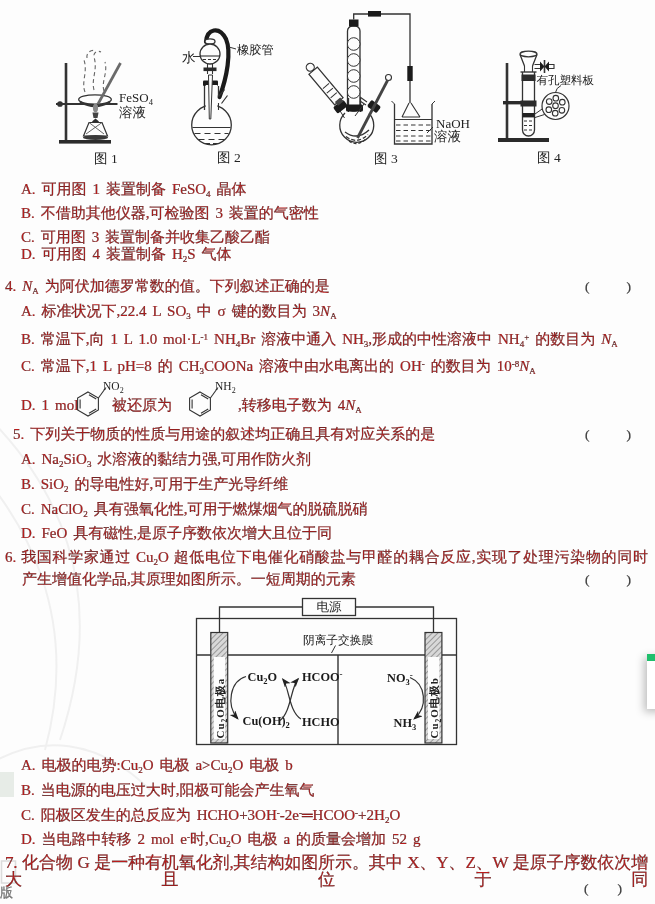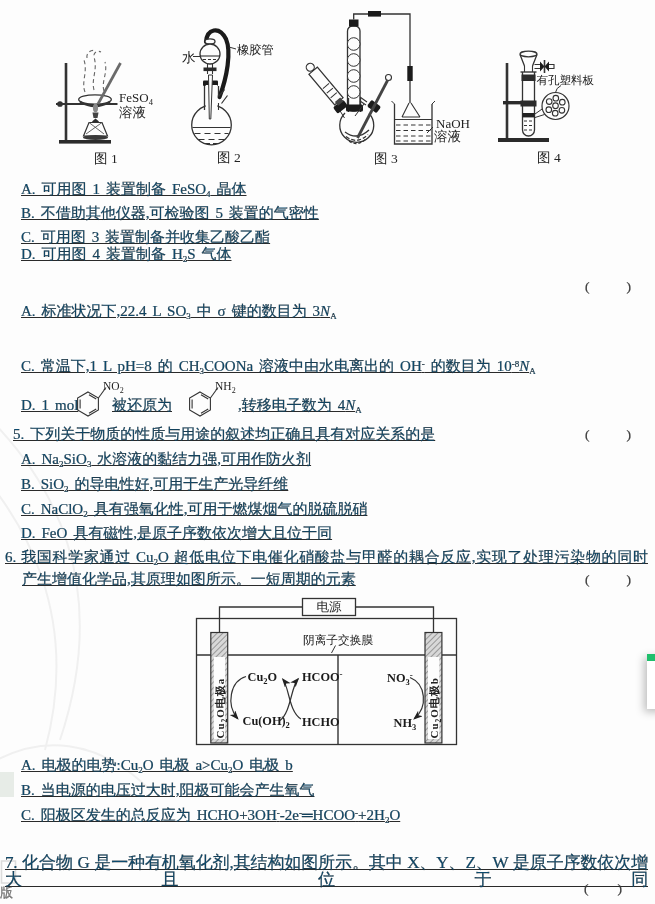--- a/index.html
+++ b/index.html
@@ -1,19 +1,19 @@
 <!DOCTYPE html>
 <html><head>
 <meta charset="utf-8">
 <style>
   html,body{margin:0;padding:0;}
   body{width:655px;height:904px;background:#fdfdfd;overflow:hidden;
        font-family:"Liberation Serif",serif;}
   #page{position:relative;width:655px;height:904px;color:#1c1c1c;-webkit-text-stroke:0.22px #2a2a2a;}
-  .ln{position:absolute;white-space:nowrap;font-size:15px;line-height:17px;color:#0c4a6e;word-spacing:2.2px;text-decoration:underline;}
+  .ln{position:absolute;white-space:nowrap;font-size:15px;line-height:17px;color:#b91c1c;word-spacing:2.2px;}
   .ln sub{font-size:9px;vertical-align:-3px;line-height:0;}
   .ln sup{font-size:9px;vertical-align:4px;line-height:0;}
   .ital{font-style:italic;}
   .just{white-space:normal;text-align:justify;text-align-last:justify;word-spacing:0.5px;}
   .paren{position:absolute;width:46px;display:flex;justify-content:space-between;font-size:13.5px;line-height:17px;color:#444;}
   svg text{font-family:"Liberation Serif",serif;}
 </style>
 </head>
 <body>
 <div id="page">
@@ -215,31 +215,33 @@
 </g>
 
 <text x="536.5" y="84" fill="#222" stroke="none" font-size="11.5">有孔塑料板</text>
 
 <text x="537" y="162" fill="#222" stroke="none" font-size="13.5">图 4</text>
 </g>
 </svg>
 
 <div class="ln" style="left:21px;top:181px">A. 可用图 1 装置制备 FeSO<sub>4</sub> 晶体</div>
 
-<div class="ln" style="left:21px;top:205px">B. 不借助其他仪器,可检验图 5 装置的气密性</div>
+<div class="ln" style="left:21px;top:205px">B. 不借助其他仪器,可检验图 3 装置的气密性</div>
 
 <div class="ln" style="left:21px;top:229px">C. 可用图 3 装置制备并收集乙酸乙酯</div>
 
 <div class="ln" style="left:21px;top:246px">D. 可用图 4 装置制备 H<sub>2</sub>S 气体</div>
 
+<div class="ln" style="left:5px;top:278px">4. <span class="ital">N</span><sub>A</sub> 为阿伏加德罗常数的值。下列叙述正确的是</div>
 
 <div class="paren" style="left:585px;top:278px">(<span>)</span></div>
 
 <div class="ln" style="left:21px;top:303px">A. 标准状况下,22.4 L SO<sub>3</sub> 中 σ 键的数目为 3<span class="ital">N</span><sub>A</sub></div>
 
+<div class="ln" style="left:21px;top:331px">B. 常温下,向 1 L 1.0 mol·L<sup>-1</sup> NH<sub>4</sub>Br 溶液中通入 NH<sub>3</sub>,形成的中性溶液中 NH<sub>4</sub><sup>+</sup> 的数目为 <span class="ital">N</span><sub>A</sub></div>
 
 <div class="ln" style="left:21px;top:358px">C. 常温下,1 L pH=8 的 CH<sub>3</sub>COONa 溶液中由水电离出的 OH<sup>-</sup> 的数目为 10<sup>-8</sup><span class="ital">N</span><sub>A</sub></div>
 
 <div class="ln" style="left:21px;top:397px">D. 1 mol</div>
 
 <svg style="position:absolute;left:76px;top:378px" width="49" height="42" viewBox="0 0 49 42">
       <g stroke="#333" fill="none" stroke-width="1.1">
 <path d="M12,14 L22.4,20 L22.4,32 L12,38 L1.6,32 L1.6,20 Z"></path>
 <path d="M13,16.8 L20.2,21 M20.2,31 L13,35.2 M4.1,21.5 L4.1,30.5"></path>
 <line x1="22.4" y1="20" x2="30" y2="9.5"></line>
@@ -332,20 +334,21 @@
 <path d="M410,82.5 C426,89 428,112 414.5,123.5" stroke-width="1.2" marker-end="url(#ah2)"></path>
 </g>
 </svg>
 
 <div class="ln" style="left:21px;top:757px">A. 电极的电势:Cu<sub>2</sub>O 电极 a&gt;Cu<sub>2</sub>O 电极 b</div>
 
 <div class="ln" style="left:21px;top:782px">B. 当电源的电压过大时,阳极可能会产生氧气</div>
 
 <div class="ln" style="left:21px;top:807px">C. 阳极区发生的总反应为 HCHO+3OH<sup>-</sup>-2e<sup>-</sup>═HCOO<sup>-</sup>+2H<sub>2</sub>O</div>
 
+<div class="ln" style="left:21px;top:831px">D. 当电路中转移 2 mol e<sup>-</sup>时,Cu<sub>2</sub>O 电极 a 的质量会增加 52 g</div>
 
 <div class="ln just" style="left:5px;top:854px;width:643px;font-size:17px;letter-spacing:-0.15px">7. 化合物 G 是一种有机氧化剂,其结构如图所示。其中 X、Y、Z、W 是原子序数依次增大且位于同</div>
 
 
 <div class="paren" style="left:584px;top:880px;width:38px">(<span>)</span></div>
 
 <div style="position:absolute;left:647px;top:654px;width:20px;height:55px;background:#fff;box-shadow:-3px 3px 8px rgba(0,0,0,0.25);">
       <div style="height:7px;background:#1fbf6c"></div>
     </div>
 

